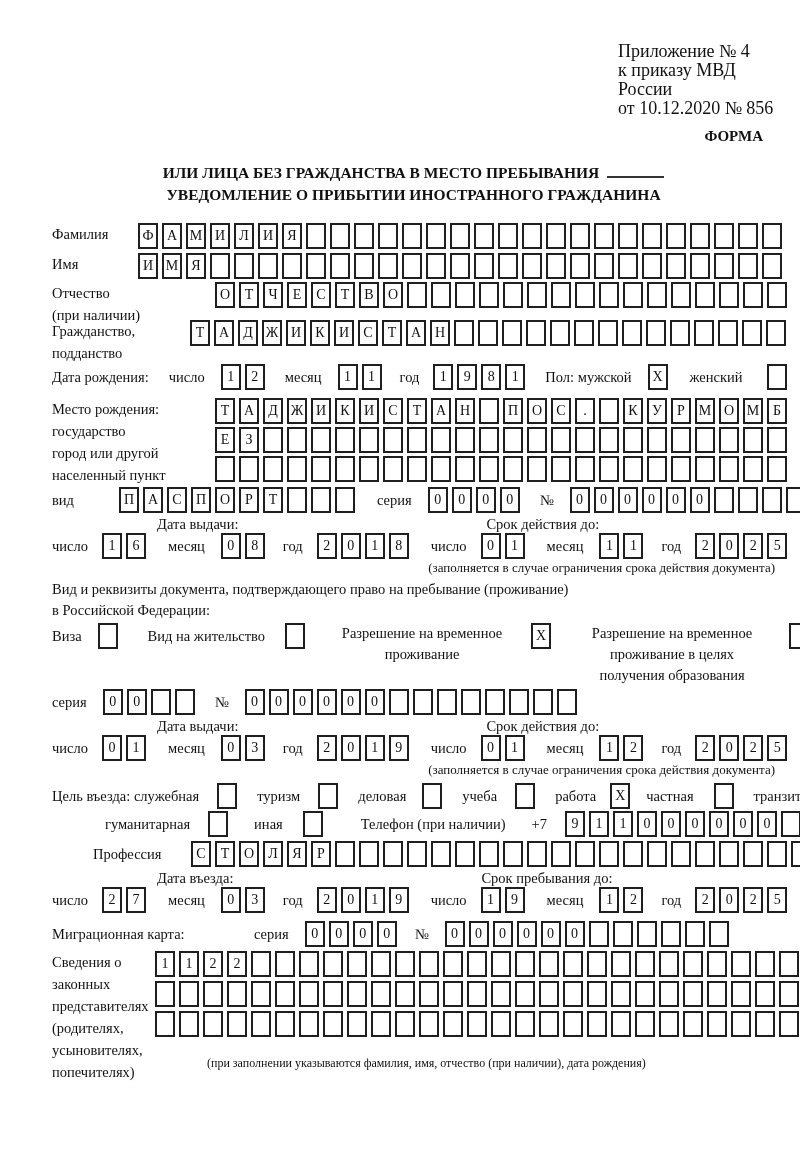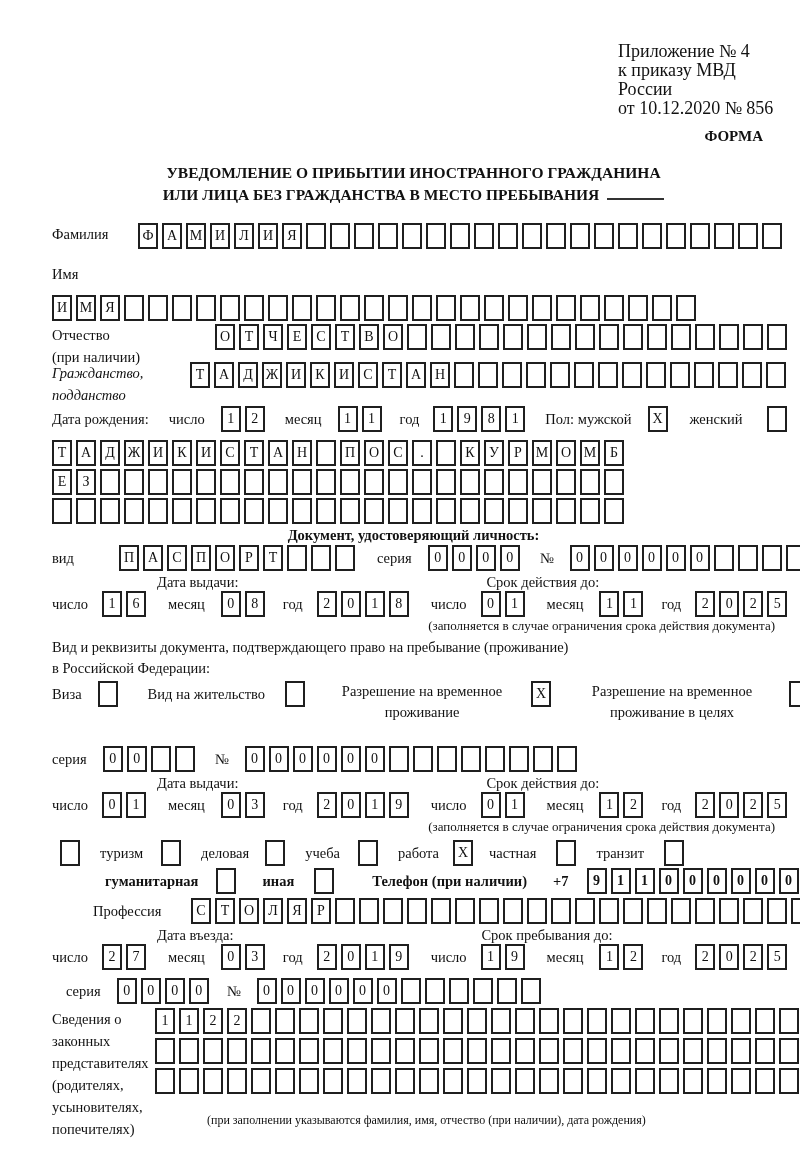--- a/index.html
+++ b/index.html
@@ -13,40 +13,40 @@
        display:inline-flex;align-items:center;justify-content:center;
        font-size:14px;line-height:1;flex:none;background:#fff;}
   
   .appendix{margin-left:566px;font-size:18px;line-height:19px;}
   .revision{margin-left:566px;margin-top:4px;font-size:13px;line-height:19px;}
   .forma{margin-top:10px;text-align:right;padding-right:12px;font-weight:bold;font-size:15px;height:20px;}
   .title{margin-top:14px;text-align:center;font-weight:bold;font-size:15.5px;line-height:22px;}
   .title-underline{display:inline-block;width:57px;border-bottom:2px solid #333;height:14px;margin-left:8px;}
   .section-heading{margin-top:20px;text-align:center;font-weight:bold;font-size:14px;height:18px;}
   
-  .w76{width:76px;} .w128{width:128px;font-style:italic;} .w153{width:153px;} .w57{width:57px;}
+  .w76{width:76px;} .w128{width:128px;} .w153{width:153px;} .w57{width:57px;}
   .w88{width:88px;} .w178{width:178px;} .w93{width:93px;}
-  .r-surname{margin-top:17px;} .r-name{margin-top:14px;flex-direction:column;} .r-patr{margin-top:3px;min-height:42px;}
+  .r-surname{margin-top:17px;} .r-name{margin-top:4px;} .r-patr{margin-top:3px;min-height:42px;}
   .r-cit{margin-top:-6px;min-height:44px;}
   .r-birthdate{margin-top:0;}
   .inline-lbl{font-size:14.5px;line-height:26px;flex:none;}
   .r-birthplace{margin-top:8px;}
   .bp-lines .cells{margin-bottom:3px;}
   .doc-heading{margin-top:0;text-align:center;font-weight:bold;font-size:14.5px;height:17px;}
   .r-vid{margin-top:1px;}
   .dates-head{margin-top:3px;height:17px;font-size:14.5px;}
   .dh1{margin-left:105px;} .dh2{margin-left:238px;}
   .dates-row .inline-lbl{flex:none;}
   .note{margin-top:1px;text-align:right;font-size:13px;height:16px;}
   .resid-line{margin-top:3px;font-size:14.5px;line-height:21px;}
   .resid-line2{font-size:14.5px;line-height:21px;}
   .r-options{margin-top:2px;min-height:62px;}
   .opt-label-c{font-size:14.5px;line-height:21px;text-align:center;flex:none;}
   .r-series{margin-top:3px;}
-  .r-purpose1{margin-top:5px;} .r-purpose2{margin-top:2px;padding-left:53px;font-weight:bold;}
+  .r-purpose1{margin-top:5px;} .r-purpose2{margin-top:2px;padding-left:53px;}
   .r-profession{margin-top:4px;margin-left:41px;}
   .r-migration{margin-top:8px;}
   .r-guardians{margin-top:4px;position:relative;min-height:132px;}
   .guard-note{position:absolute;left:155px;top:105px;font-size:12px;white-space:nowrap;}
   .ml4{margin-left:4px;} .ml6{margin-left:6px;} .ml8{margin-left:8px;}
   .ml10{margin-left:10px;} .ml12{margin-left:12px;} .ml14{margin-left:14px;}
   .ml16{margin-left:16px;} .ml20{margin-left:20px;} .ml28{margin-left:28px;}
 </style>
 </head>
 <body>
@@ -54,22 +54,22 @@
 <div class="page">
 
   <div class="appendix">
     <div>Приложение № 4</div>
     <div>к приказу МВД России</div>
     <div>от 10.12.2020 № 856</div>
   </div>
   <div class="forma">ФОРМА</div>
 
   <div class="title">
+    <div><span>ИЛИ ЛИЦА БЕЗ ГРАЖДАНСТВА В МЕСТО ПРЕБЫВАНИЯ</span><span class="title-underline"></span></div>
     <div>УВЕДОМЛЕНИЕ О ПРИБЫТИИ ИНОСТРАННОГО ГРАЖДАНИНА</div>
-    <div><span>ИЛИ ЛИЦА БЕЗ ГРАЖДАНСТВА В МЕСТО ПРЕБЫВАНИЯ</span><span class="title-underline"></span></div>
   </div>
 
 
   <div class="frow r-surname">
     <div class="lbl w76">Фамилия</div>
     <div class="cells">
         <span class="cell">Ф</span>
         <span class="cell">А</span>
         <span class="cell">М</span>
         <span class="cell">И</span>
@@ -222,20 +222,26 @@
     <span class="cells ml6">
         <span class="cell">X</span>
       </span>
     <span class="inline-lbl ml12">женский</span>
     <span class="cells ml14">
         <span class="cell"></span>
       </span>
   </div>
 
   <div class="frow r-birthplace">
+    <div class="lbl w153">
+      <div>Место рождения:</div>
+      <div>государство</div>
+      <div>город или другой</div>
+      <div>населенный пункт</div>
+    </div>
     <div class="bp-lines">
       <div class="cells">
           <span class="cell">Т</span>
           <span class="cell">А</span>
           <span class="cell">Д</span>
           <span class="cell">Ж</span>
           <span class="cell">И</span>
           <span class="cell">К</span>
           <span class="cell">И</span>
           <span class="cell">С</span>
@@ -304,21 +310,20 @@
           <span class="cell"></span>
           <span class="cell"></span>
           <span class="cell"></span>
           <span class="cell"></span>
           <span class="cell"></span>
           <span class="cell"></span>
         </div>
     </div>
   </div>
 
-  <div class="doc-heading">Документ, удостоверяющий личность:</div>
 
   <div class="frow r-vid">
     <span class="inline-lbl w57">вид</span>
     <span class="cells">
         <span class="cell">П</span>
         <span class="cell">А</span>
         <span class="cell">С</span>
         <span class="cell">П</span>
         <span class="cell">О</span>
         <span class="cell">Р</span>
@@ -407,20 +412,21 @@
     <div class="opt-label-c ml16" style="width:182px;">
       <div>Разрешение на временное</div>
       <div>проживание</div>
     </div>
     <span class="cells ml8">
         <span class="cell">X</span>
       </span>
     <div class="opt-label-c ml12" style="width:198px;">
       <div>Разрешение на временное</div>
       <div>проживание в целях</div>
+      <div>получения образования</div>
     </div>
     <span class="cells ml8">
         <span class="cell"></span>
       </span>
   </div>
 
   <div class="frow r-series">
     <span class="inline-lbl">серия</span>
     <span class="cells ml6">
         <span class="cell">0</span>
@@ -483,20 +489,21 @@
     <span class="cells ml4">
         <span class="cell">2</span>
         <span class="cell">0</span>
         <span class="cell">2</span>
         <span class="cell">5</span>
       </span>
   </div>
   <div class="note">(заполняется в случае ограничения срока действия документа)</div>
 
   <div class="frow r-purpose1">
+    <span class="inline-lbl">Цель въезда: служебная</span>
     <span class="cells ml8">
         <span class="cell"></span>
       </span>
     <span class="inline-lbl ml10">туризм</span>
     <span class="cells ml8">
         <span class="cell"></span>
       </span>
     <span class="inline-lbl ml10">деловая</span>
     <span class="cells ml6">
         <span class="cell"></span>
@@ -610,20 +617,21 @@
     <span class="inline-lbl ml8">год</span>
     <span class="cells ml4">
         <span class="cell">2</span>
         <span class="cell">0</span>
         <span class="cell">2</span>
         <span class="cell">5</span>
       </span>
   </div>
 
   <div class="frow r-migration">
+    <span class="inline-lbl w178">Миграционная карта:</span>
     <span class="inline-lbl ml14">серия</span>
     <span class="cells ml6">
         <span class="cell">0</span>
         <span class="cell">0</span>
         <span class="cell">0</span>
         <span class="cell">0</span>
       </span>
     <span class="inline-lbl ml8">№</span>
     <span class="cells ml6">
         <span class="cell">0</span>

